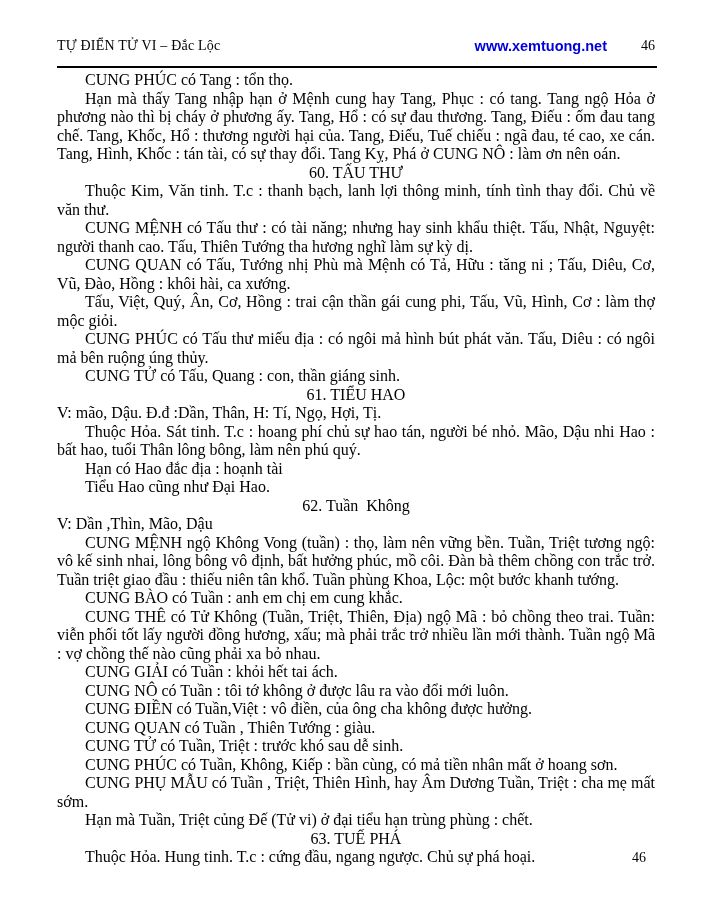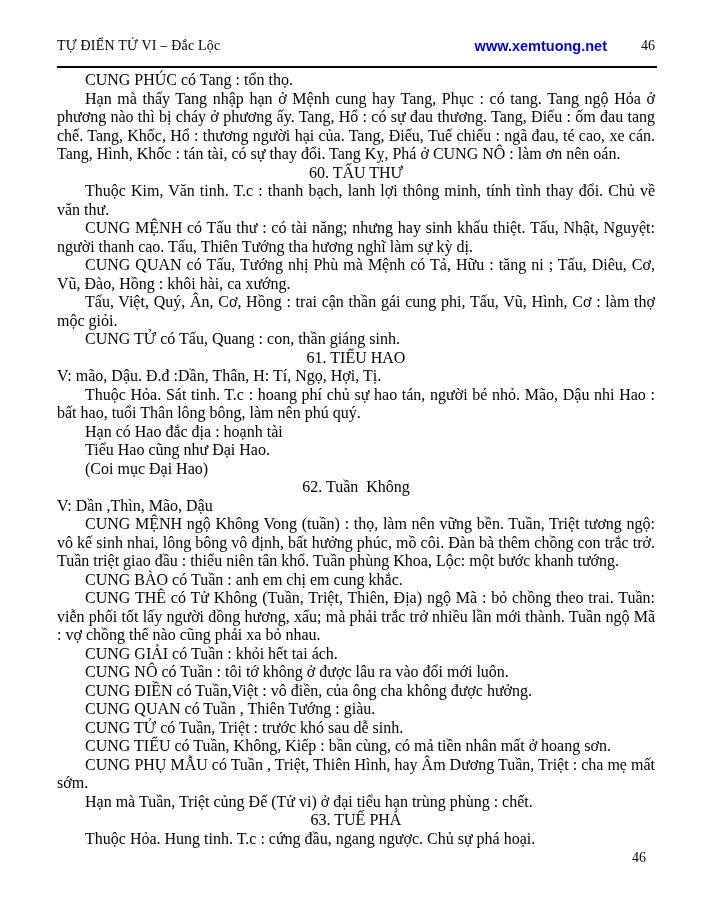--- a/index.html
+++ b/index.html
@@ -62,38 +62,38 @@
   <div class="rule"></div>
 
   <div class="content">
       <p class="para">CUNG PHÚC có Tang : tổn thọ.</p>
       <p class="para">Hạn mà thấy Tang nhập hạn ở Mệnh cung hay Tang, Phục : có tang. Tang ngộ Hỏa ở phương nào thì bị cháy ở phương ấy. Tang, Hổ : có sự đau thương. Tang, Điếu : ốm đau tang chế. Tang, Khốc, Hổ : thương người hại của. Tang, Điếu, Tuế chiếu : ngã đau, té cao, xe cán. Tang, Hình, Khốc : tán tài, có sự thay đổi. Tang Kỵ, Phá ở CUNG NÔ : làm ơn nên oán.</p>
       <div class="heading">60. TẤU THƯ</div>
       <p class="para">Thuộc Kim, Văn tinh. T.c : thanh bạch, lanh lợi thông minh, tính tình thay đổi. Chủ về văn thư.</p>
       <p class="para">CUNG MỆNH có Tấu thư : có tài năng; nhưng hay sinh khẩu thiệt. Tấu, Nhật, Nguyệt: người thanh cao. Tấu, Thiên Tướng tha hương nghĩ làm sự kỳ dị.</p>
       <p class="para">CUNG QUAN có Tấu, Tướng nhị Phù mà Mệnh có Tả, Hữu : tăng ni ; Tấu, Diêu, Cơ, Vũ, Đào, Hồng : khôi hài, ca xướng.</p>
       <p class="para">Tấu, Việt, Quý, Ân, Cơ, Hồng : trai cận thần gái cung phi, Tấu, Vũ, Hình, Cơ : làm thợ mộc giỏi.</p>
+      <p class="para">CUNG PHÚC có Tấu thư miếu địa : có ngôi mả hình bút phát văn. Tấu, Diêu : có ngôi mả bên ruộng úng thủy.</p>
       <p class="para">CUNG TỬ có Tấu, Quang : con, thần giáng sinh.</p>
       <div class="heading">61. TIỂU HAO</div>
       <div class="centerline">V: mão, Dậu. Đ.đ :Dần, Thân, H: Tí, Ngọ, Hợi, Tị.</div>
       <p class="para">Thuộc Hỏa. Sát tinh. T.c : hoang phí chủ sự hao tán, người bé nhỏ. Mão, Dậu nhi Hao : bất hao, tuổi Thân lông bông, làm nên phú quý.</p>
       <p class="para">Hạn có Hao đắc địa : hoạnh tài</p>
       <p class="para">Tiểu Hao cũng như Đại Hao.</p>
-      <p class="para">(Coi mục Đại Hao)</p>
       <div class="heading">62. Tuần  Không</div>
       <div class="centerline">V: Dần ,Thìn, Mão, Dậu</div>
       <p class="para">CUNG MỆNH ngộ Không Vong (tuần) : thọ, làm nên vững bền. Tuần, Triệt tương ngộ: vô kế sinh nhai, lông bông vô định, bất hưởng phúc, mồ côi. Đàn bà thêm chồng con trắc trở. Tuần triệt giao đầu : thiếu niên tân khổ. Tuần phùng Khoa, Lộc: một bước khanh tướng.</p>
       <p class="para">CUNG BÀO có Tuần : anh em chị em cung khắc.</p>
       <p class="para">CUNG THÊ có Tử Không (Tuần, Triệt, Thiên, Địa) ngộ Mã : bỏ chồng theo trai. Tuần: viễn phối tốt lấy người đồng hương, xấu; mà phải trắc trở nhiều lần mới thành. Tuần ngộ Mã : vợ chồng thế nào cũng phải xa bỏ nhau.</p>
       <p class="para">CUNG GIẢI có Tuần : khỏi hết tai ách.</p>
       <p class="para">CUNG NÔ có Tuần : tôi tớ không ở được lâu ra vào đổi mới luôn.</p>
       <p class="para">CUNG ĐIỀN có Tuần,Việt : vô điền, của ông cha không được hưởng.</p>
       <p class="para">CUNG QUAN có Tuần , Thiên Tướng : giàu.</p>
       <p class="para">CUNG TỬ có Tuần, Triệt : trước khó sau dễ sinh.</p>
-      <p class="para">CUNG TIỂU có Tuần, Không, Kiếp : bần cùng, có mả tiền nhân mất ở hoang sơn.</p>
+      <p class="para">CUNG PHÚC có Tuần, Không, Kiếp : bần cùng, có mả tiền nhân mất ở hoang sơn.</p>
       <p class="para">CUNG PHỤ MẪU có Tuần , Triệt, Thiên Hình, hay Âm Dương Tuần, Triệt : cha mẹ mất sớm.</p>
       <p class="para">Hạn mà Tuần, Triệt củng Đế (Tử vi) ở đại tiểu hạn trùng phùng : chết.</p>
       <div class="heading">63. TUẾ PHÁ</div>
       <p class="para">Thuộc Hỏa. Hung tinh. T.c : cứng đầu, ngang ngược. Chủ sự phá hoại.</p>
     </div>
 
   <div class="footer-pagenum">46</div>
 
 </div>
 

